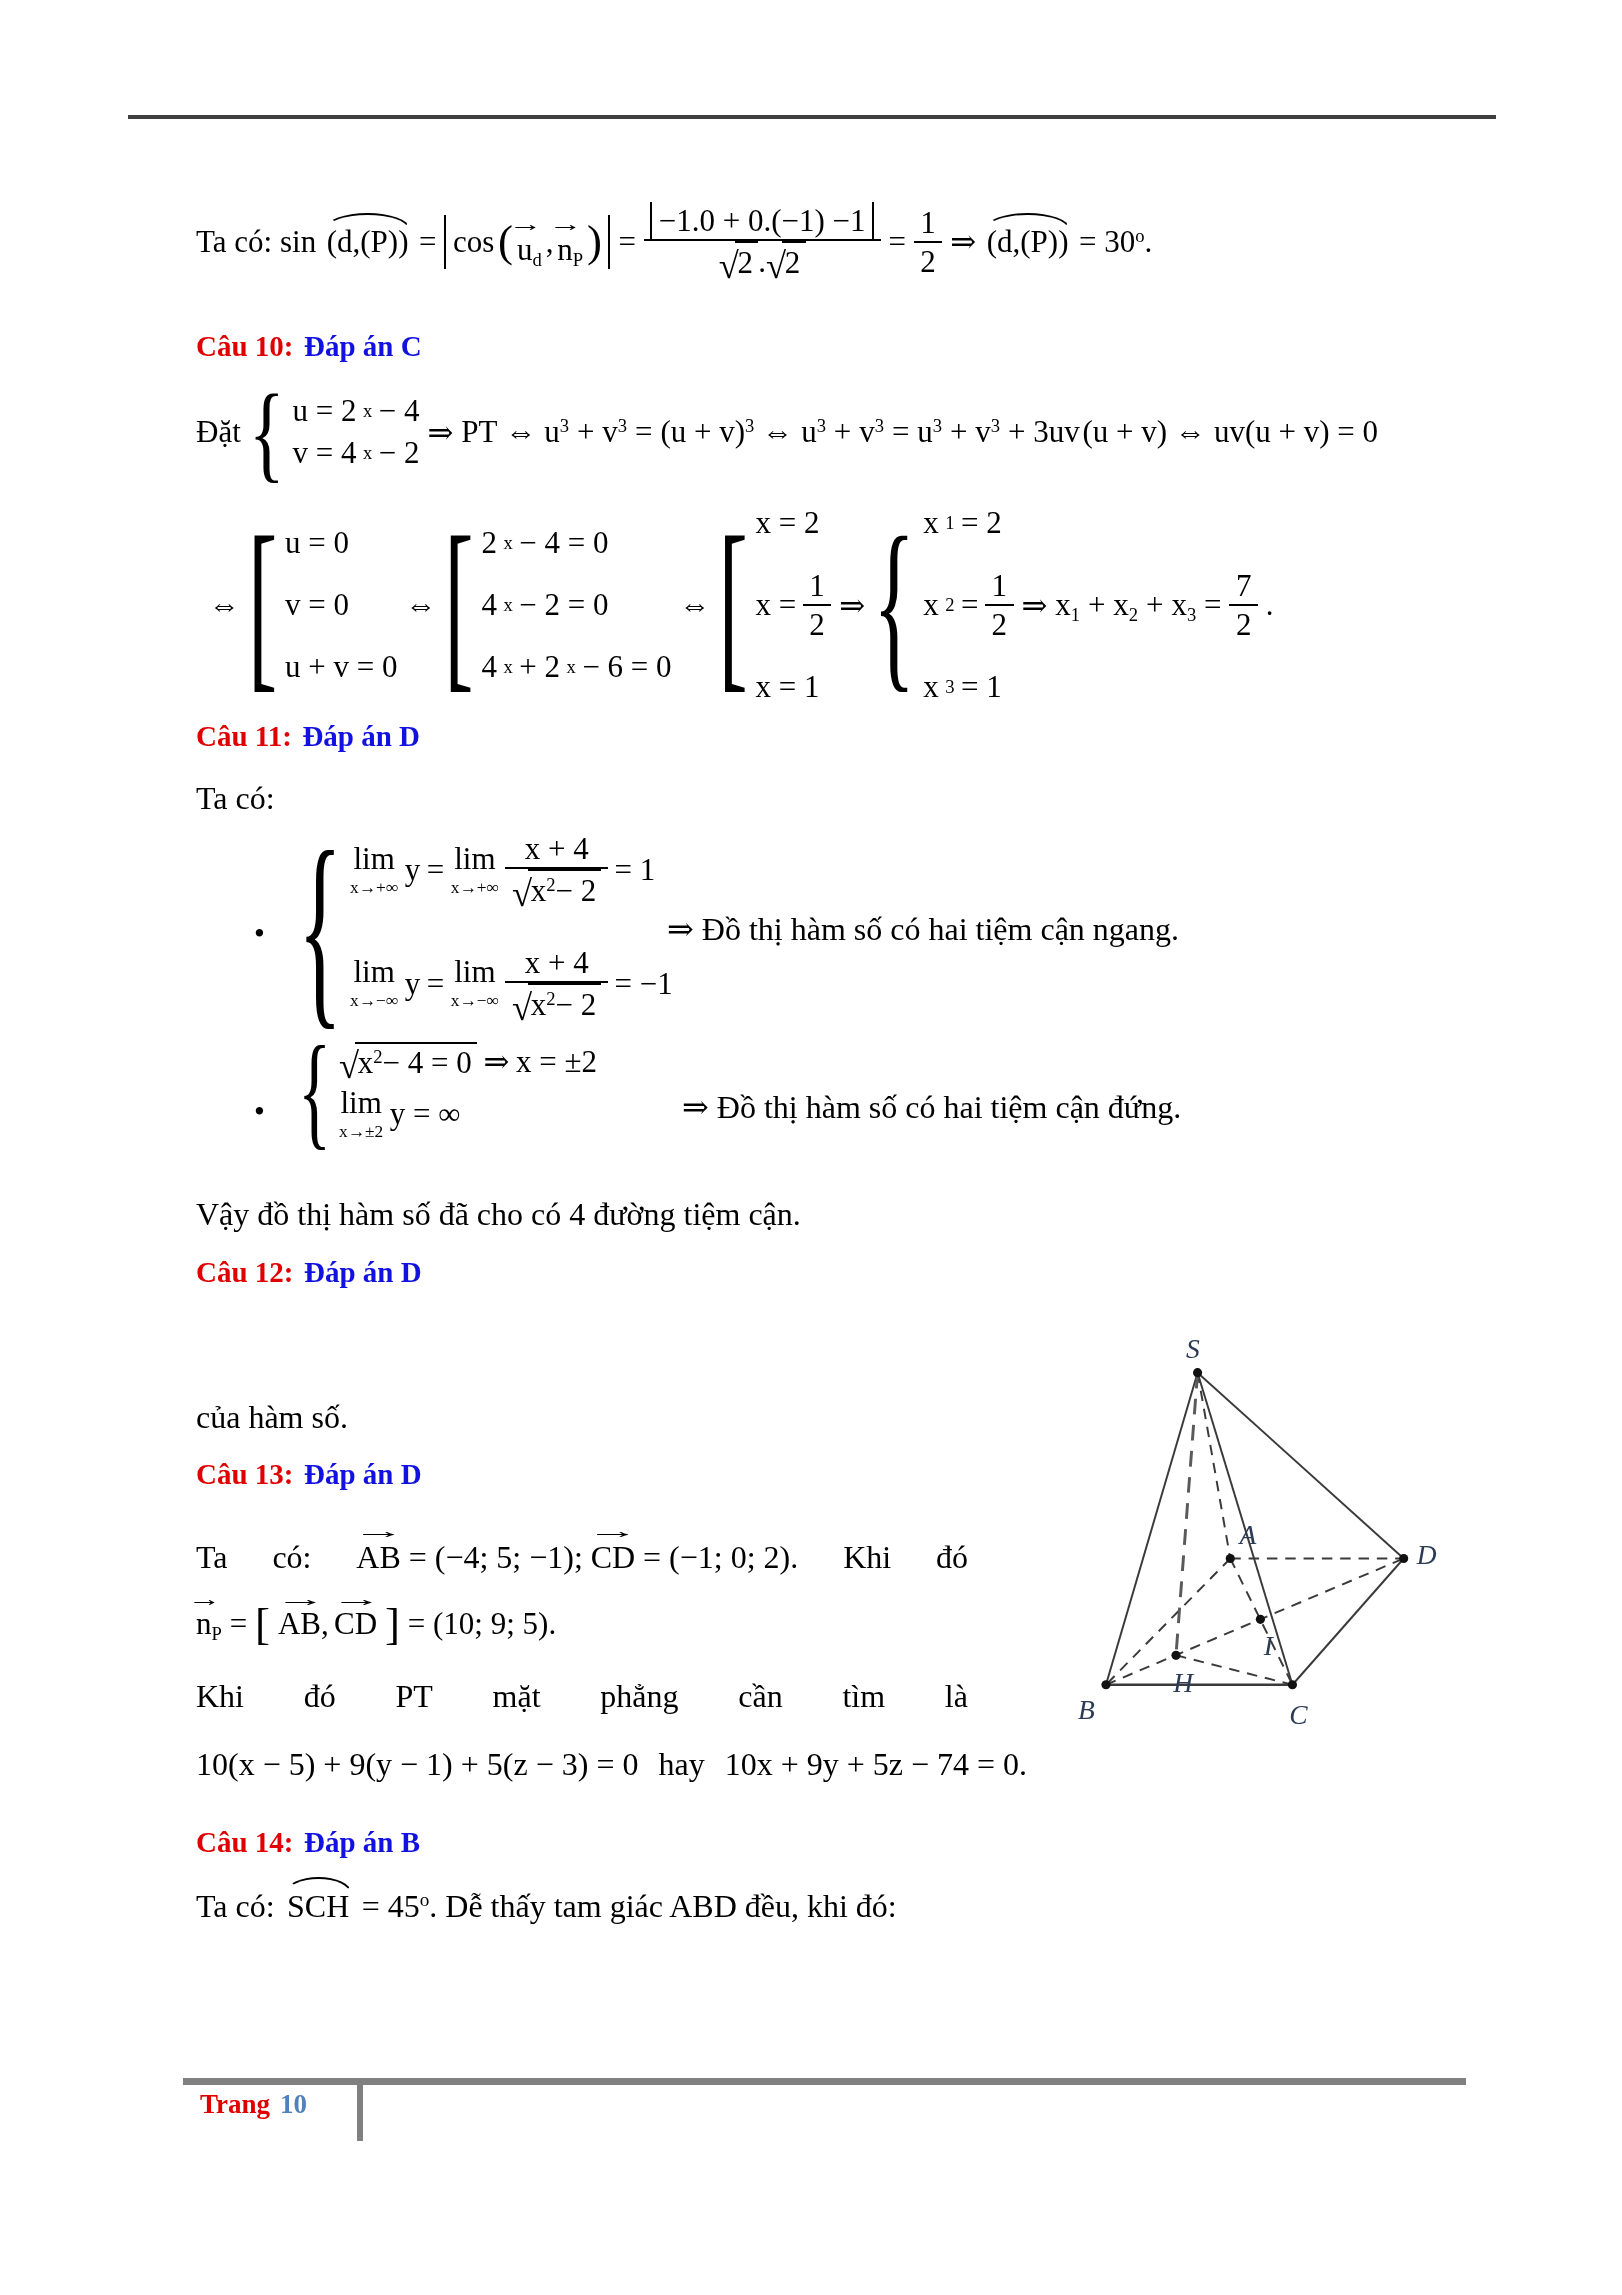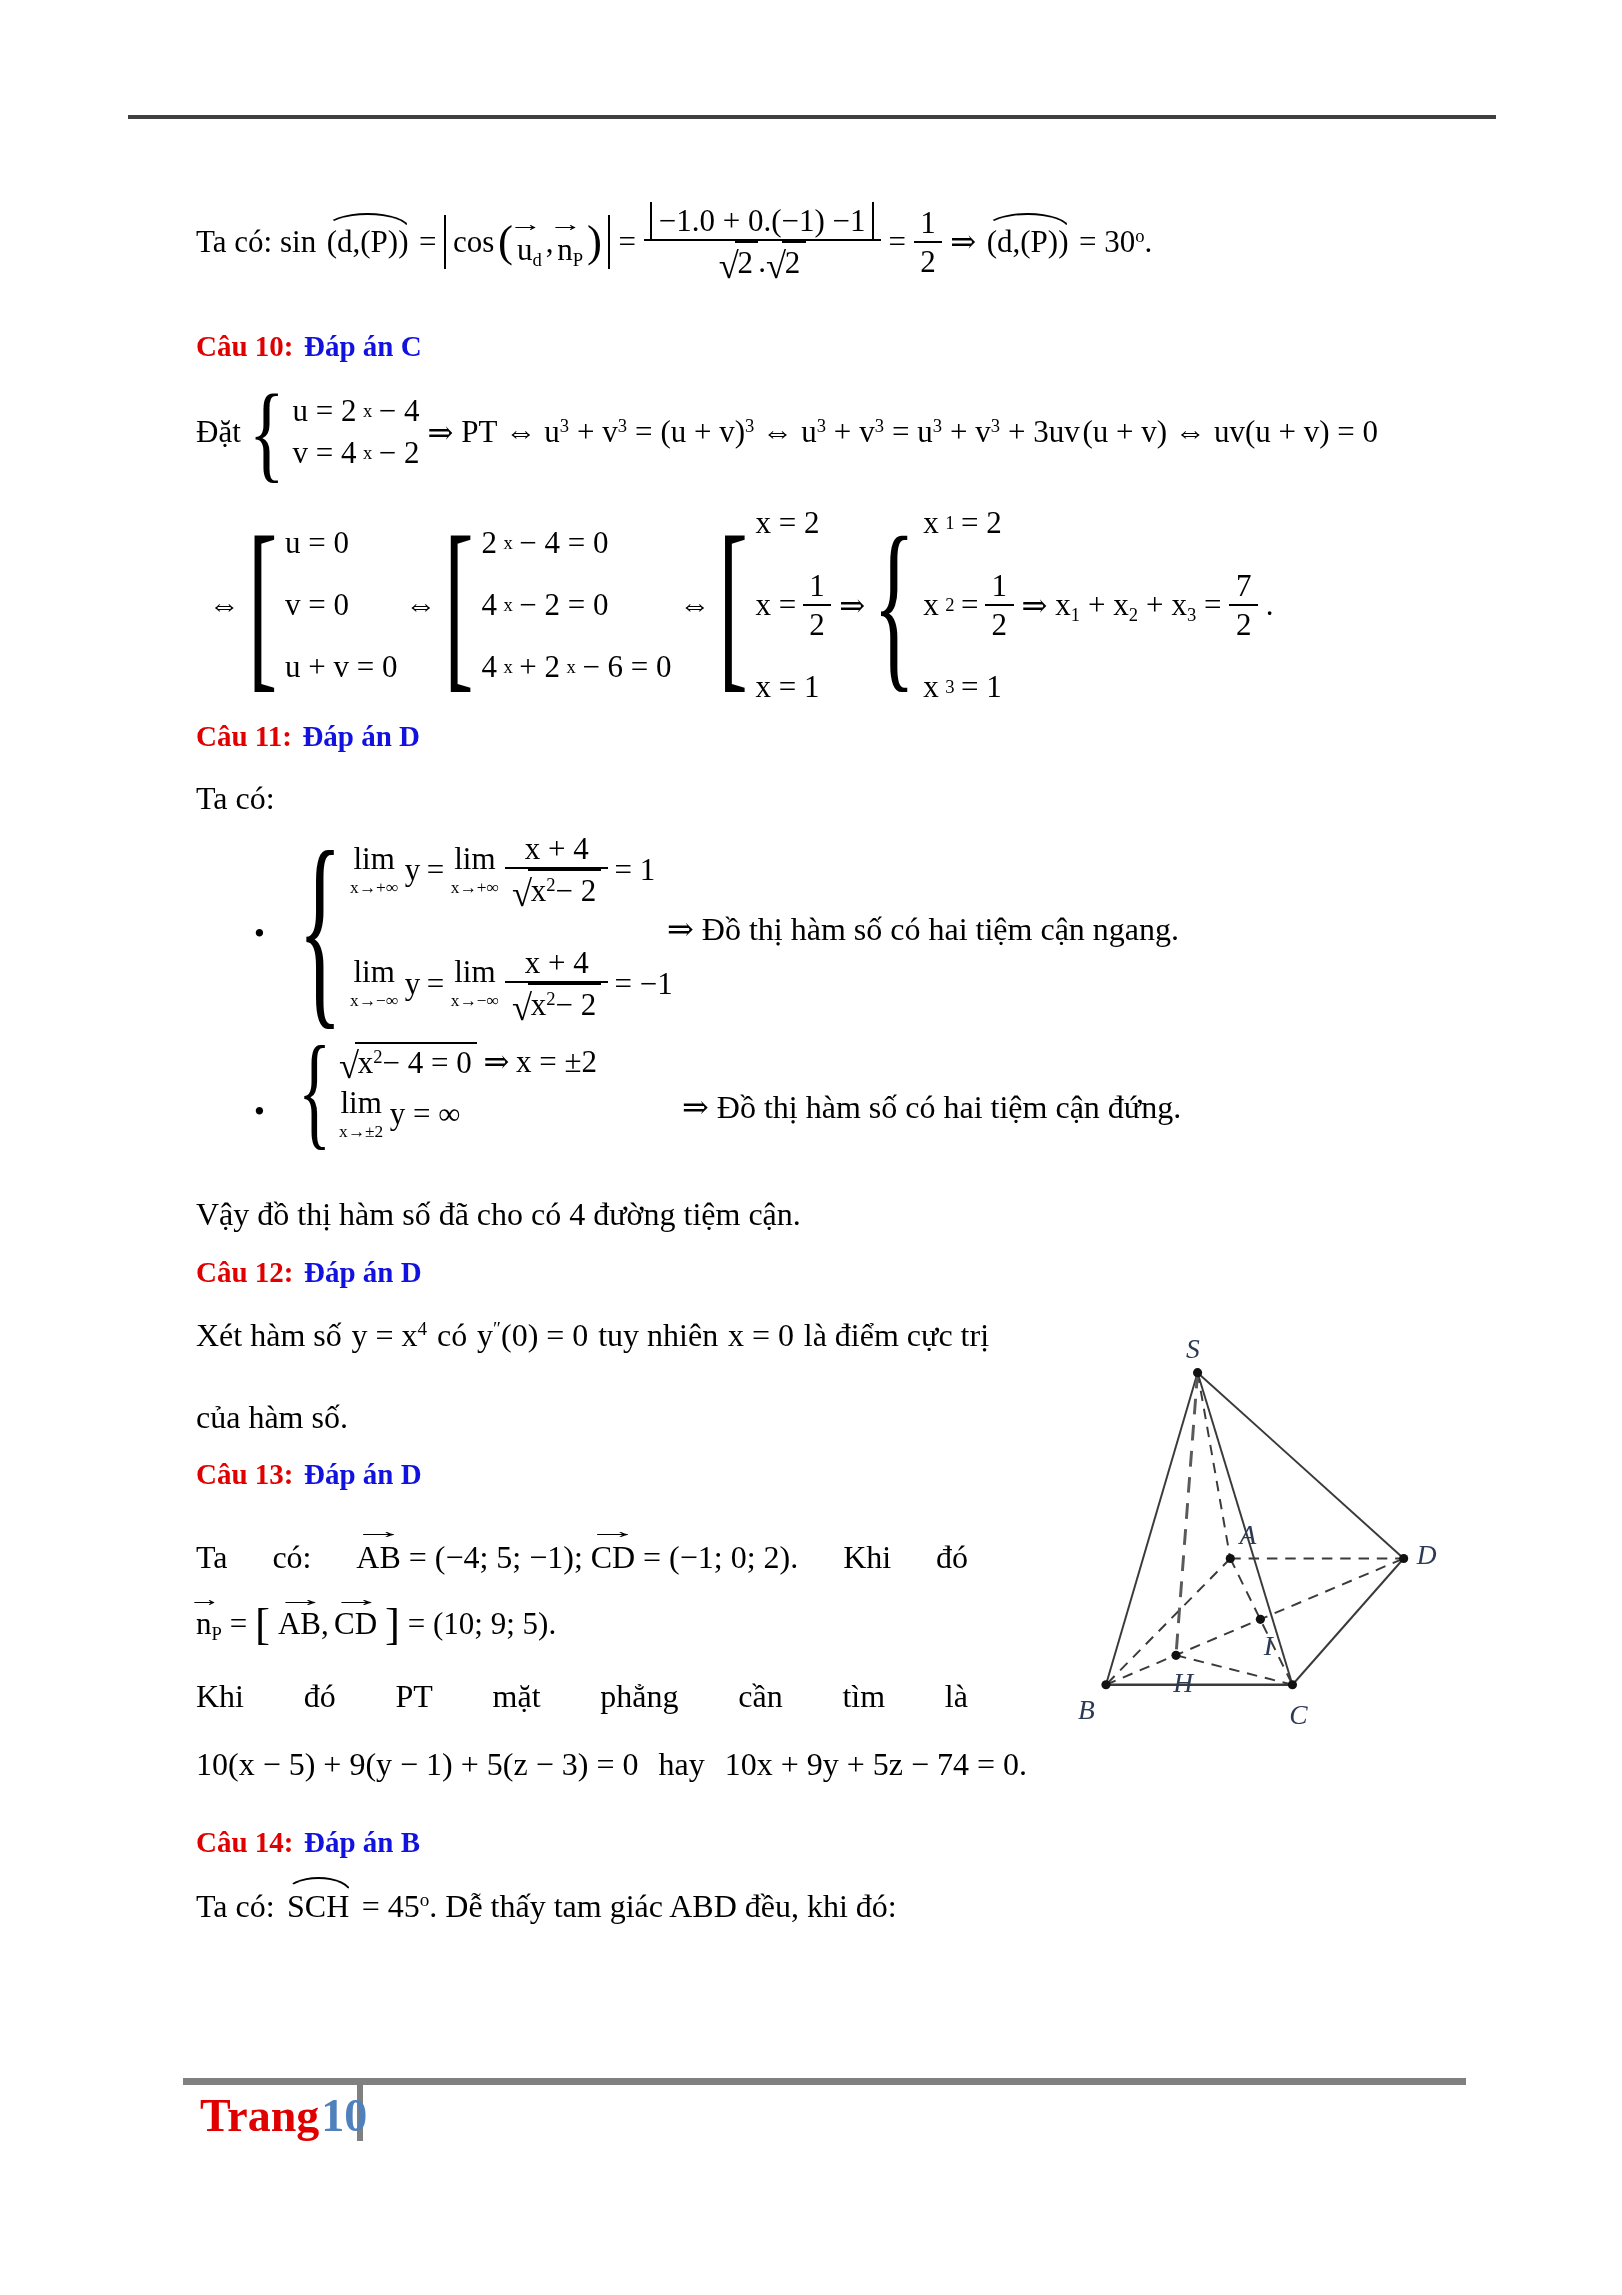--- a/index.html
+++ b/index.html
@@ -308,29 +308,20 @@
   </div>
 
   <div class="blk tline" style="left:196px; top:1196px;">
     <span>Vậy đồ thị hàm số đã cho có 4 đường tiệm cận.</span>
   </div>
 
   <div class="blk qhead" style="left:196px; top:1256px;">
     <span style="color:#e00000;">Câu 12:</span>
     <span style="color:#1212e0;">Đáp án D</span>
   </div>
-  <div class="blk tline" style="left:196px; top:1317px;">
-    <span>Xét hàm số</span>
-    <span><span>y = x</span><span class="sp">4</span></span>
-    <span>có</span>
-    <span><span>y</span><span class="sp">″</span><span>(0) = 0</span></span>
-    <span>tuy nhiên</span>
-    <span>x = 0</span>
-    <span>là điểm cực trị</span>
-  </div>
   <div class="blk tline" style="left:196px; top:1399px;">
     <span>của hàm số.</span>
   </div>
 
   <div class="blk qhead" style="left:196px; top:1458px;">
     <span style="color:#e00000;">Câu 13:</span>
     <span style="color:#1212e0;">Đáp án D</span>
   </div>
   <div class="blk jrow" style="left:196px; top:1519px; width:772px;">
     <span>Ta</span>
@@ -412,19 +403,19 @@
       <text x="600" y="360">D</text>
       <text x="80" y="598">B</text>
       <text x="404" y="605">C</text>
       <text x="228" y="556">H</text>
       <text x="358" y="500">I</text>
     </g>
   </svg>
 
   <div class="blk" style="left:183px; top:2078px; width:1283px; height:6.5px; background:#808080;"></div>
   <div class="blk" style="left:357px; top:2078px; width:5.9px; height:63px; background:#808080;"></div>
-  <div class="blk" style="left:200px; top:2089px; font-size:46px; font-weight:bold; display:flex; gap:2px;">
+  <div class="blk" style="left:200px; top:2089px; font-size:27px; font-weight:bold; display:flex; gap:10px;">
     <span style="color:#e00000;">Trang</span>
     <span style="color:#4f81bd;">10</span>
   </div>
 
 </div>
 
 
 </body></html>

